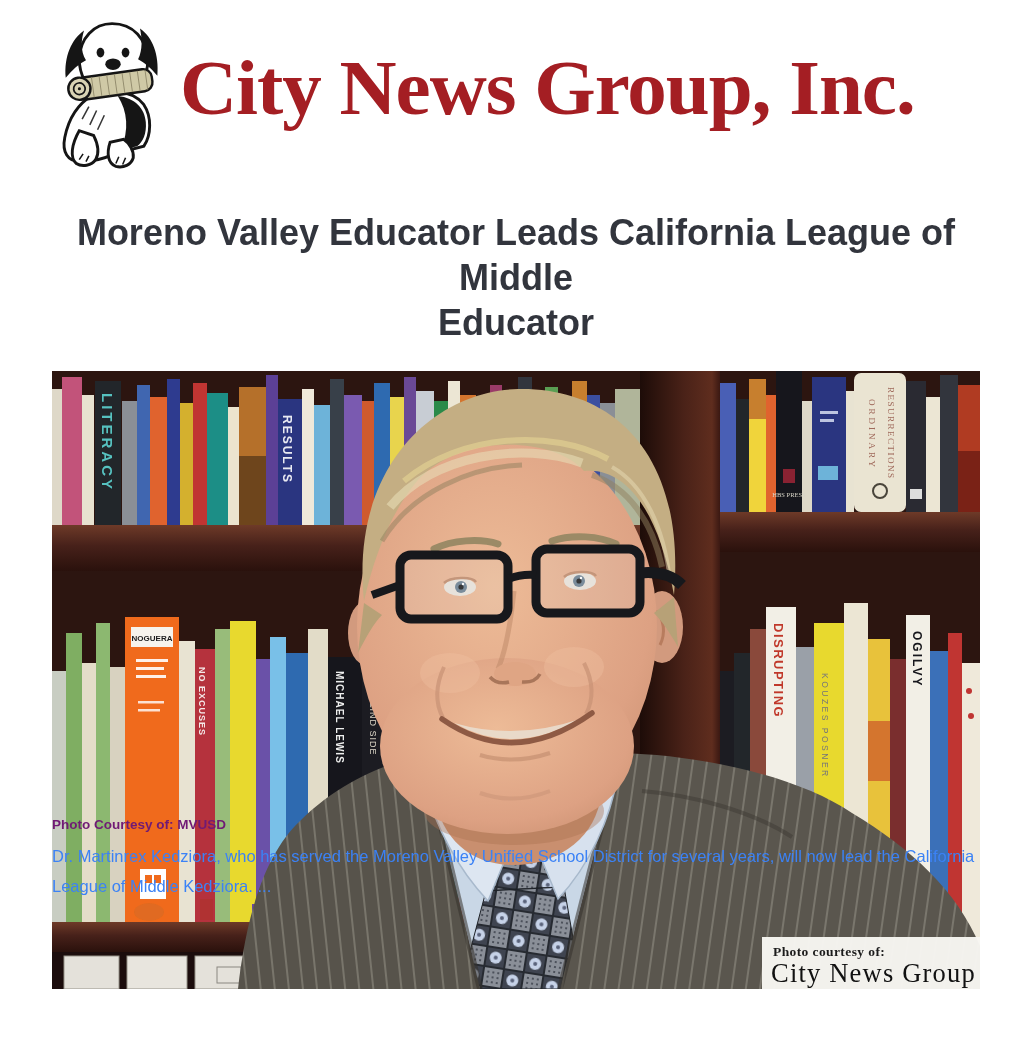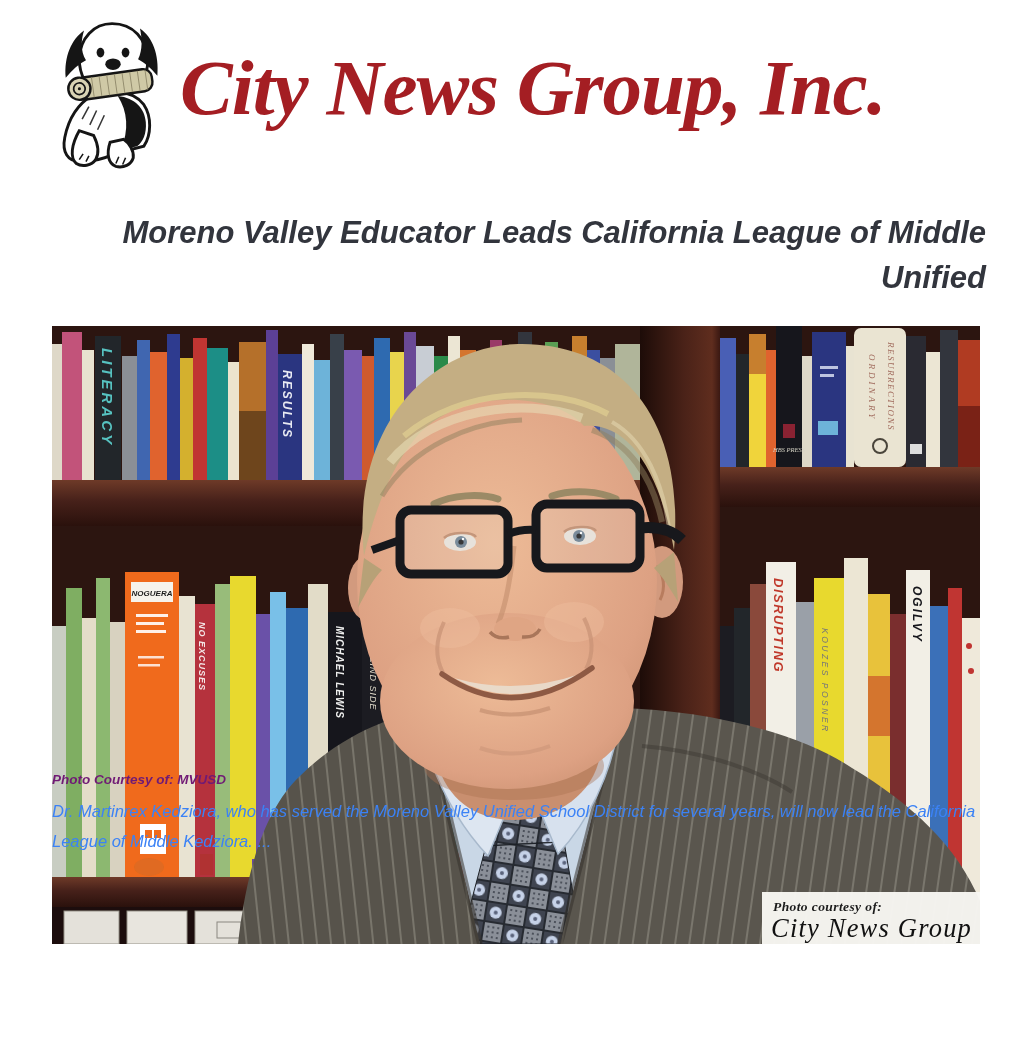--- a/index.html
+++ b/index.html
@@ -1,26 +1,26 @@
 <!DOCTYPE html>
 <html><head>
 <meta charset="utf-8">
 <style>
   html,body{margin:0;padding:0;background:#ffffff;}
   .page{width:1032px;height:1038px;margin:0 auto;background:#ffffff;overflow:hidden;
-        font-family:"Liberation Sans",sans-serif;font-style:italic;}
+        font-family:"Liberation Sans",sans-serif;}
   
   .masthead{display:flex;align-items:center;padding:10px 0 0 50px;height:172px;}
   .dog{flex:0 0 auto;}
   .logotype{font-family:"Liberation Serif",serif;font-weight:bold;font-size:79px;
             color:#a41e23;letter-spacing:-1px;margin-left:4px;white-space:nowrap;
             line-height:1;padding-bottom:18px;}
   
-  .headline{margin:28px auto 0 auto;width:940px;text-align:right;font-weight:bold;
-            font-size:31px;line-height:45px;color:#32353d;}
+  .headline{margin:28px auto 0 auto;width:940px;text-align:center;font-weight:bold;
+            font-size:36px;line-height:45px;color:#32353d;}
   
   figure.photo{margin:26px 0 0 52px;width:928px;height:439px;}
   figure.photo svg{display:block;}
   
   .caption{margin:7px 0 0 52px;font-size:13.5px;font-weight:bold;color:#701a75;}
   .summary{margin:9px 52px 0 52px;font-size:16.5px;color:#3b82f6;line-height:30px;}
   .wm-small{font-family:"Liberation Serif",serif;font-weight:bold;}
   .wm-big{font-family:"Liberation Serif",serif;}
 </style>
 </head>
@@ -51,21 +51,21 @@
         <path d="M44,63 L44,84 M52,63 L52,84 M60,63 L60,84 M68,63 L68,84 M76,63 L76,84 M84,63 L84,84 M92,63 L92,84 M100,63 L100,84" stroke="#8d8668" stroke-width="1" opacity="0.9"></path>
         <circle cx="30" cy="73" r="11.5" fill="#d9d3b4" stroke="#151515" stroke-width="2.5"></circle>
         <circle cx="30" cy="73" r="6" fill="none" stroke="#151515" stroke-width="1.8"></circle>
         <circle cx="30" cy="73" r="1.6" fill="#151515"></circle>
       </g>
     </svg>
     <div class="logotype">City News Group, Inc.</div>
   </div>
 
   <h1 class="headline"><span>Moreno Valley Educator Leads California League of Middle</span><br>
-      <span>Unified</span></h1>
+      <span>Educator</span></h1>
 
   <figure class="photo">
   <svg width="928" height="618" viewBox="0 0 928 618" role="img" aria-label="Dr. Martinrex Kedziora smiling in a gray pinstripe suit, light blue shirt and patterned tie, in front of bookshelves">
     <defs>
       <linearGradient id="woodH" x1="0" y1="0" x2="0" y2="1">
         <stop offset="0" stop-color="#6e3a28"></stop>
             <stop offset="0.45" stop-color="#47211a"></stop>
             <stop offset="1" stop-color="#2a110c"></stop>
       </linearGradient>
       <linearGradient id="woodV" x1="0" y1="0" x2="1" y2="0">

